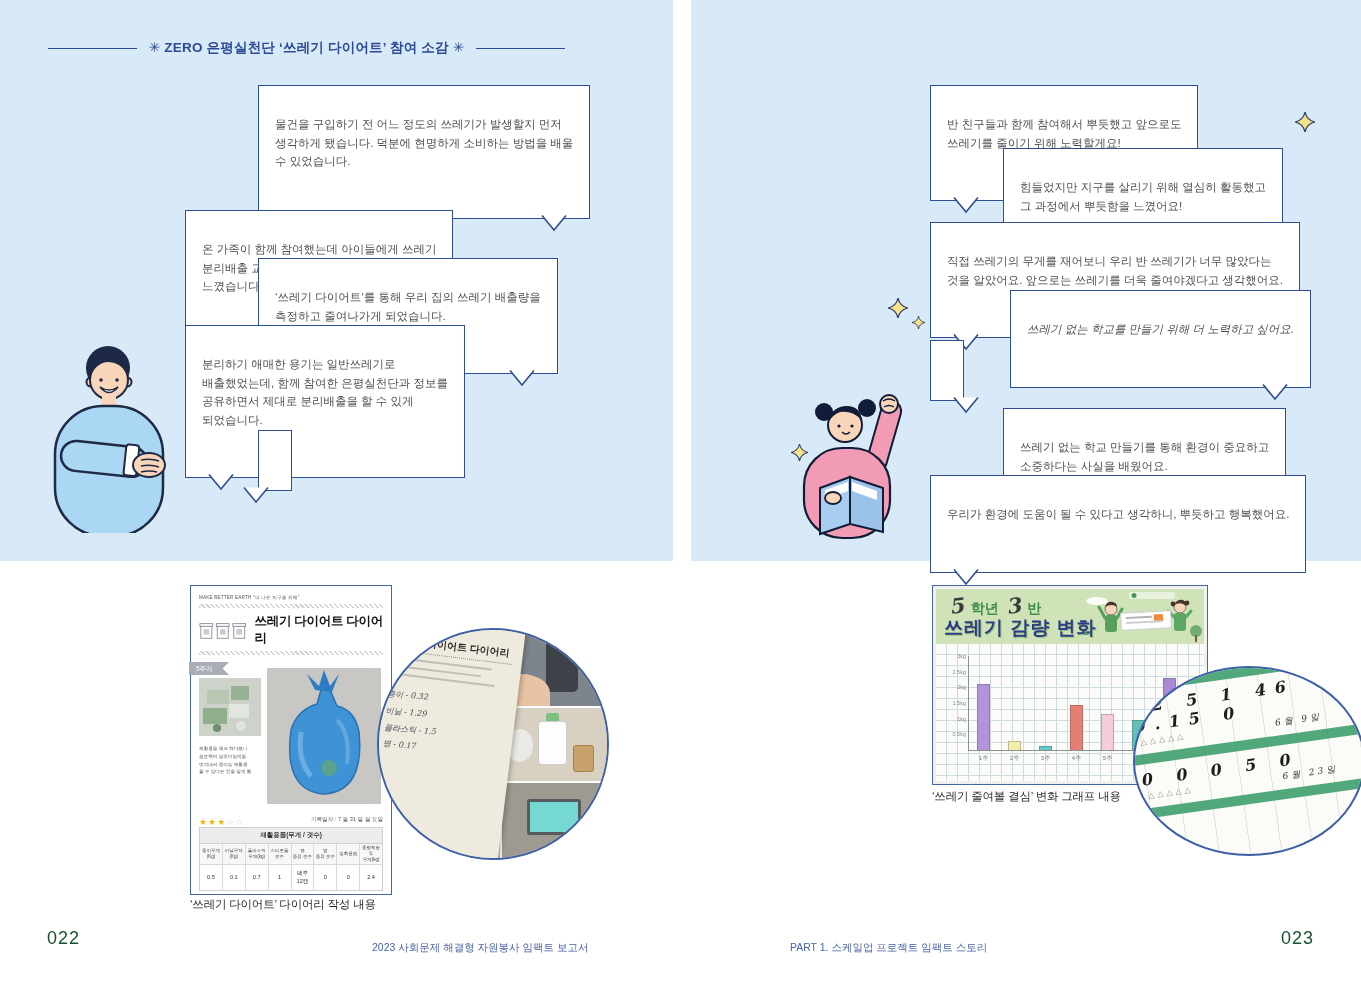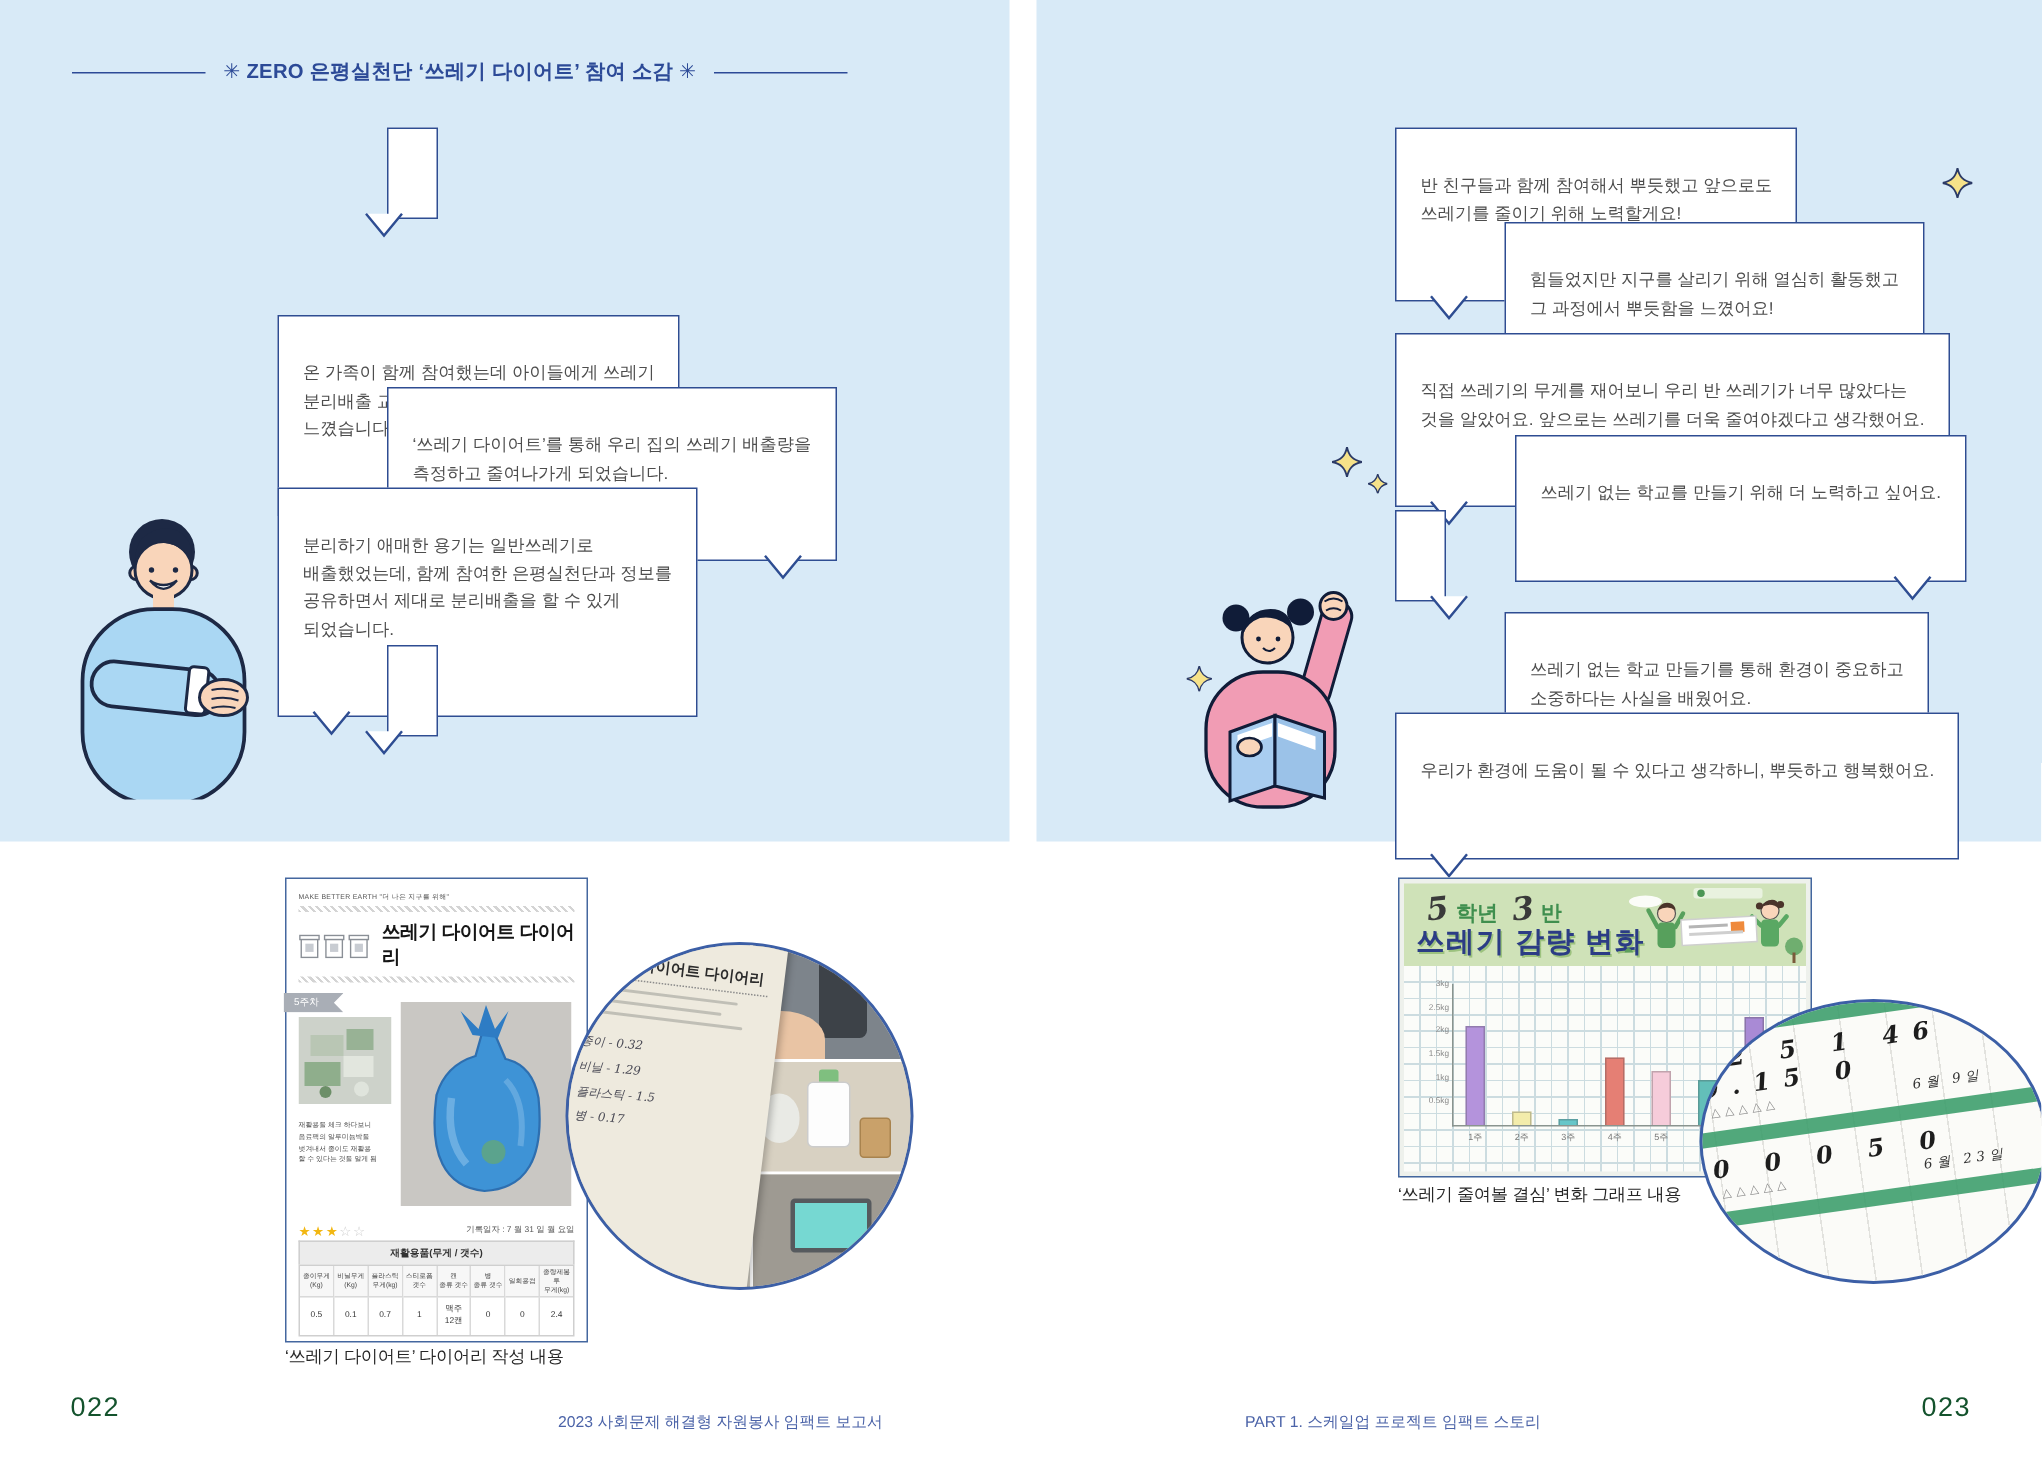--- a/index.html
+++ b/index.html
@@ -117,20 +117,23 @@
   <div class="bluepanel" id="bp-left"></div>
   <div class="bluepanel" id="bp-right"></div>
 
   <div class="pheader" style="left:48px;width:517px;">
     <div class="hline"></div>
     <div class="htext">✳ ZERO 은평실천단 ‘쓰레기 다이어트’ 참여 소감 ✳</div>
     <div class="hline"></div>
   </div>
 
   <div class="bubble" style="left:258px;top:85px;">
+    <p style="margin:0">물건을 구입하기 전 어느 정도의 쓰레기가 발생할지 먼저
+생각하게 됐습니다. 덕분에 현명하게 소비하는 방법을 배울
+수 있었습니다.</p>
     <svg class="tail tail-right" width="26" height="15" viewBox="0 0 26 15">
         <path d="M1,-1.5 L13,13 L25,-1.5" fill="#ffffff" stroke="#2e4d92" stroke-width="1.6"></path>
       </svg>
   </div>
   <div class="bubble" style="left:185px;top:170px;margin-top:40px;">
     <p style="margin:0">온 가족이 함께 참여했는데 아이들에게 쓰레기
 분리배출 교육과 실천 경험이 정말 중요하구나
 느꼈습니다.</p>
     <svg class="tail tail-left" width="26" height="15" viewBox="0 0 26 15">
         <path d="M1,-1.5 L13,13 L25,-1.5" fill="#ffffff" stroke="#2e4d92" stroke-width="1.6"></path>
@@ -190,21 +193,21 @@
         <path d="M1,-1.5 L13,13 L25,-1.5" fill="#ffffff" stroke="#2e4d92" stroke-width="1.6"></path>
       </svg>
   </div>
   <div class="bubble" style="left:930px;top:222px;">
     <p style="margin:0">직접 쓰레기의 무게를 재어보니 우리 반 쓰레기가 너무 많았다는
 것을 알았어요. 앞으로는 쓰레기를 더욱 줄여야겠다고 생각했어요.</p>
     <svg class="tail tail-left" width="26" height="15" viewBox="0 0 26 15">
         <path d="M1,-1.5 L13,13 L25,-1.5" fill="#ffffff" stroke="#2e4d92" stroke-width="1.6"></path>
       </svg>
   </div>
-  <div class="bubble" style="left:1010px;top:290px;">
+  <div class="bubble" style="left:1010px;top:290px;font-style:italic;">
     <p style="margin:0">쓰레기 없는 학교를 만들기 위해 더 노력하고 싶어요.</p>
     <svg class="tail tail-right" width="26" height="15" viewBox="0 0 26 15">
         <path d="M1,-1.5 L13,13 L25,-1.5" fill="#ffffff" stroke="#2e4d92" stroke-width="1.6"></path>
       </svg>
   </div>
   <div class="bubble" style="left:930px;top:340px;">
     <svg class="tail tail-left" width="26" height="15" viewBox="0 0 26 15">
         <path d="M1,-1.5 L13,13 L25,-1.5" fill="#ffffff" stroke="#2e4d92" stroke-width="1.6"></path>
       </svg>
   </div>
@@ -437,16 +440,16 @@
       <div class="ws-small"><span>△△△△△</span><span class="ws-date">6월 9일</span></div>
       <div class="ws-band" style="width:98%"></div>
       <div class="ws-row">0 0 0 5 0</div>
       <div class="ws-small"><span>△△△△△</span><span class="ws-date">6월 23일</span></div>
       <div class="ws-band" style="width:95%"></div>
     </div>
   </div>
 
   <div class="pagenum" style="left:47px;">022</div>
   <div class="footnote" style="left:372px;">2023 사회문제 해결형 자원봉사 임팩트 보고서</div>
-  <div class="footnote" style="left:830px;">PART 1. 스케일업 프로젝트 임팩트 스토리</div>
+  <div class="footnote" style="left:790px;">PART 1. 스케일업 프로젝트 임팩트 스토리</div>
   <div class="pagenum" style="right:47px;text-align:center;">023</div>
 
 </div>
 
 </body></html>

